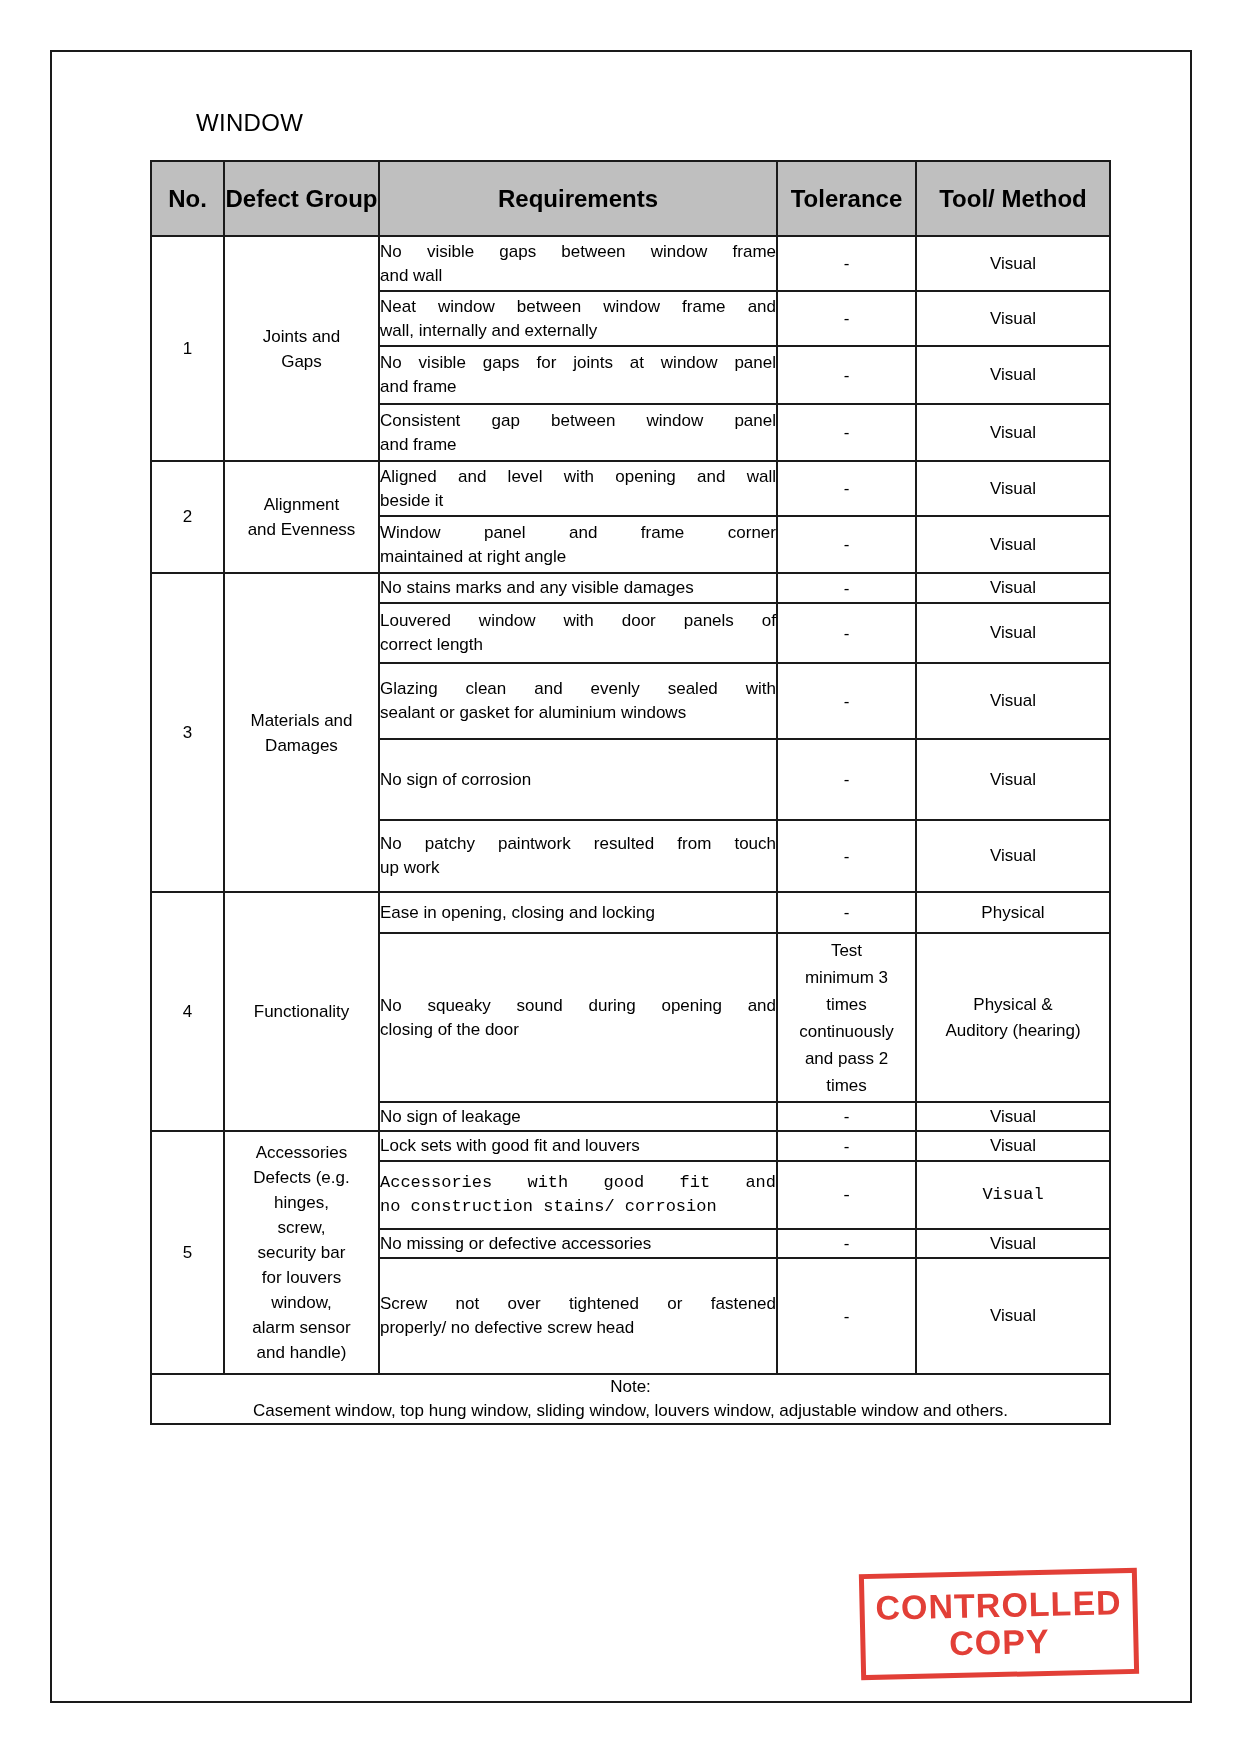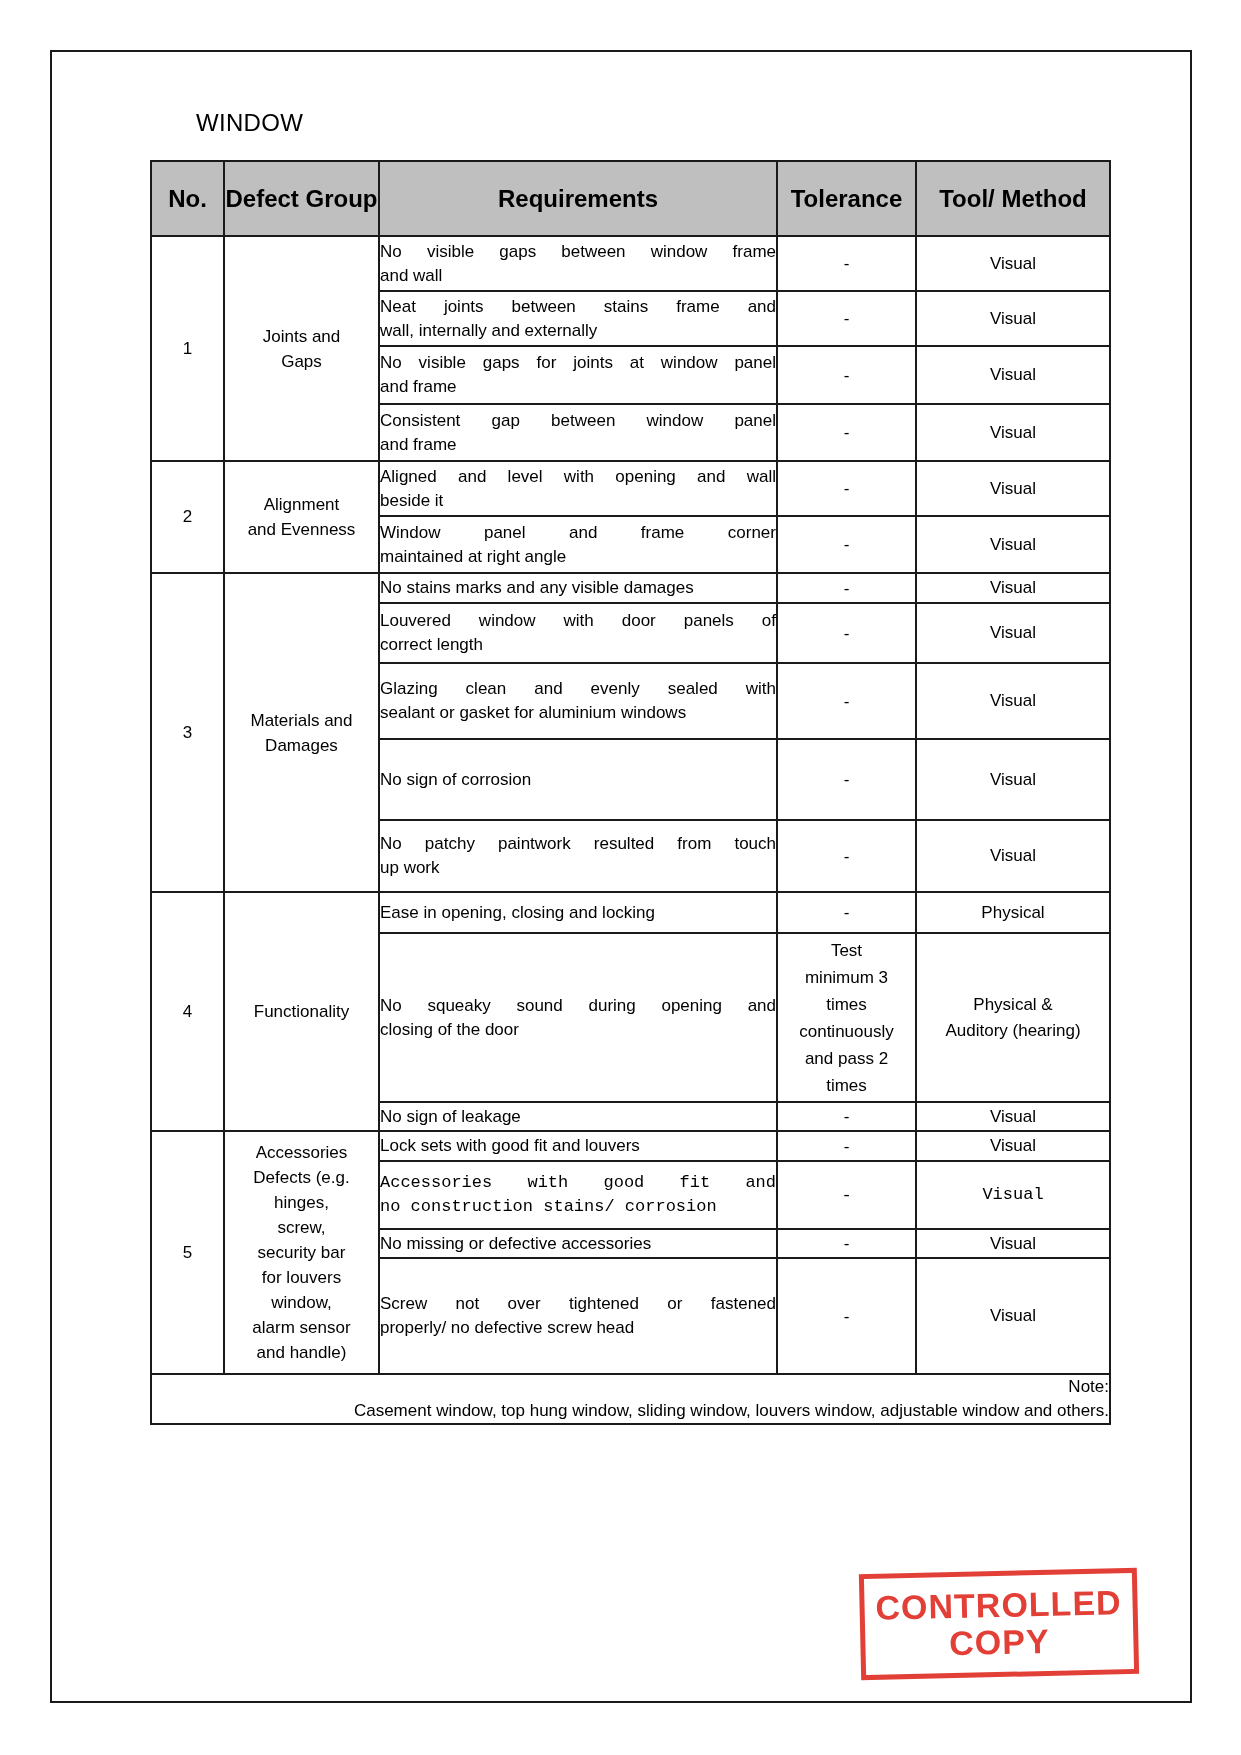--- a/index.html
+++ b/index.html
@@ -45,21 +45,21 @@
   .req-line{
     line-height:24px;
     text-align:justify;text-align-last:justify;
   }
   .req-line.last{text-align:left;text-align-last:left;}
   .cell-tol{text-align:center;vertical-align:middle;}
   .tol-line{line-height:27px;}
   .cell-tool{text-align:center;vertical-align:middle;}
   .tool-line{line-height:26px;}
   .cell-note{vertical-align:top;padding:1px 6px;}
-  .note-line{line-height:24px;text-align:right;}
+  .note-line{line-height:24px;text-align:center;}
   .stamp{
     position:absolute;left:860px;top:1571px;
     width:278px;height:106px;
     box-sizing:border-box;
     border:5px solid #e03128;
     transform:rotate(-1.3deg);
     display:flex;flex-direction:column;align-items:center;justify-content:center;
     color:#e03128;
     font-weight:bold;font-size:34px;line-height:37px;letter-spacing:1px;
     opacity:.93;
@@ -98,21 +98,21 @@
           </td>
           <td class="cell-tol">
             <div class="tol-line">-</div>
           </td>
           <td class="cell-tool">
             <div class="tool-line">Visual</div>
           </td>
         </tr>
         <tr style="height: 55px;">
           <td class="cell-req">
-            <div class="req-line">Neat joints between stains frame and</div>
+            <div class="req-line">Neat window between window frame and</div>
             <div class="req-line last">wall, internally and externally</div>
           </td>
           <td class="cell-tol">
             <div class="tol-line">-</div>
           </td>
           <td class="cell-tool">
             <div class="tool-line">Visual</div>
           </td>
         </tr>
         <tr style="height: 58px;">

